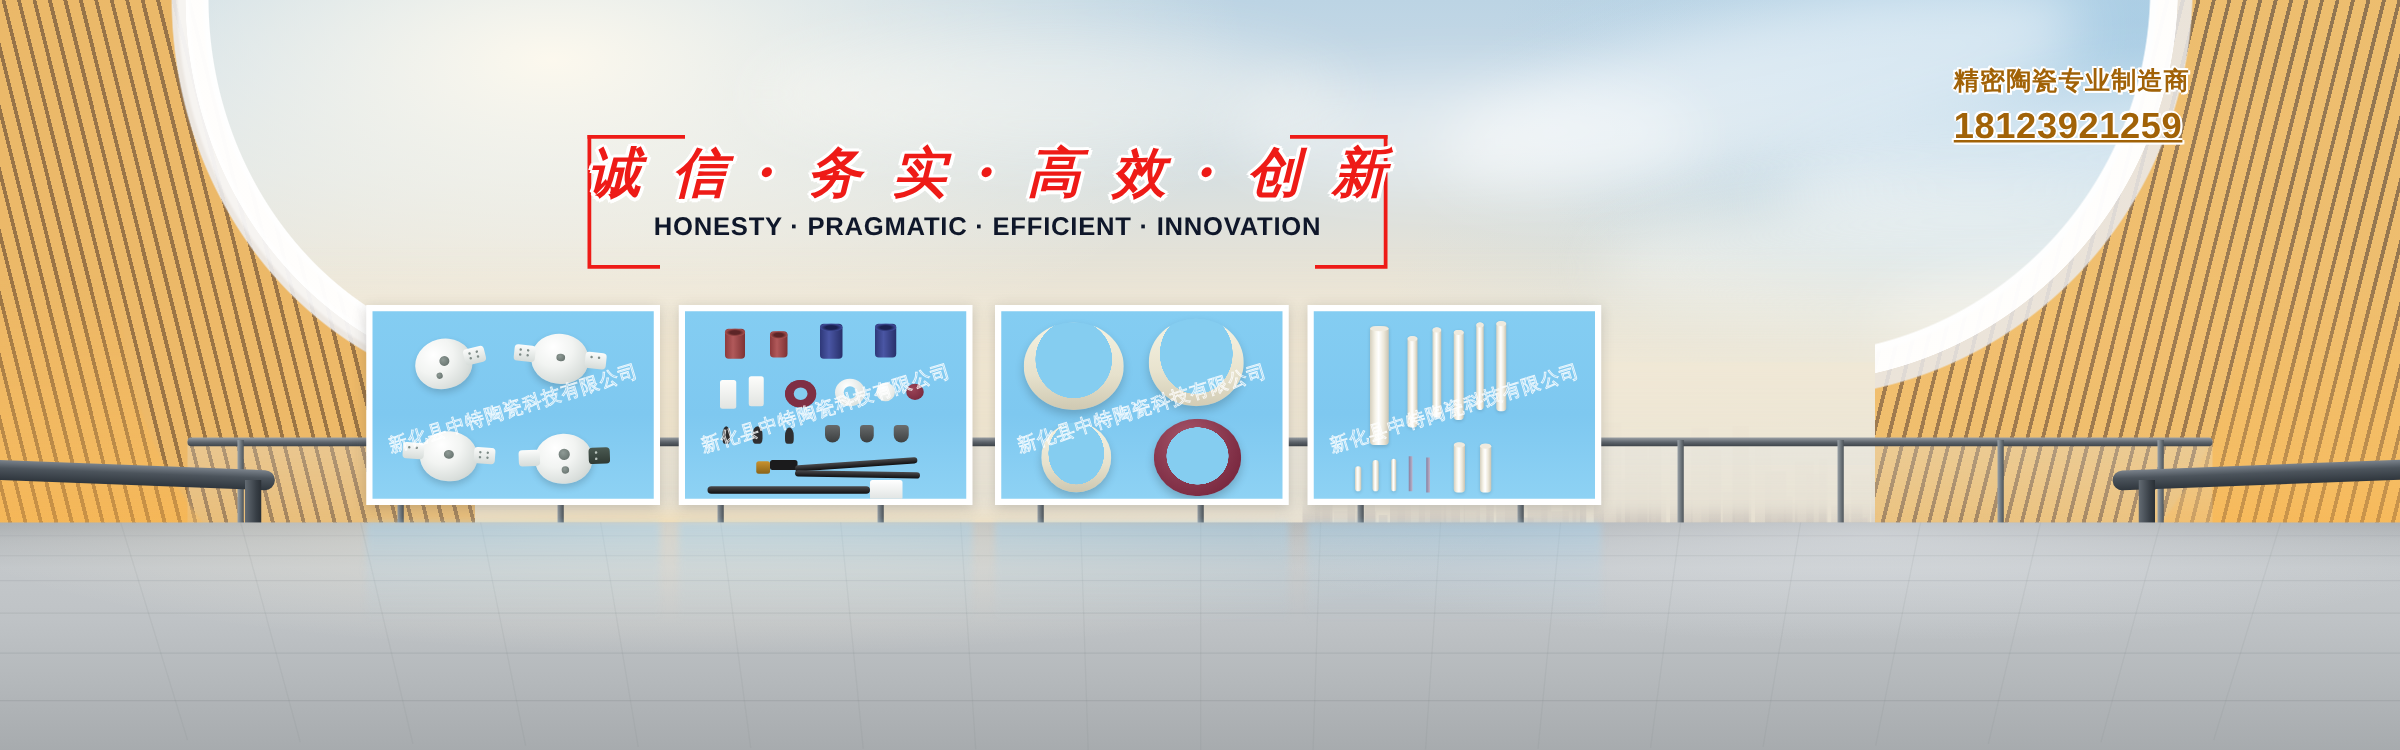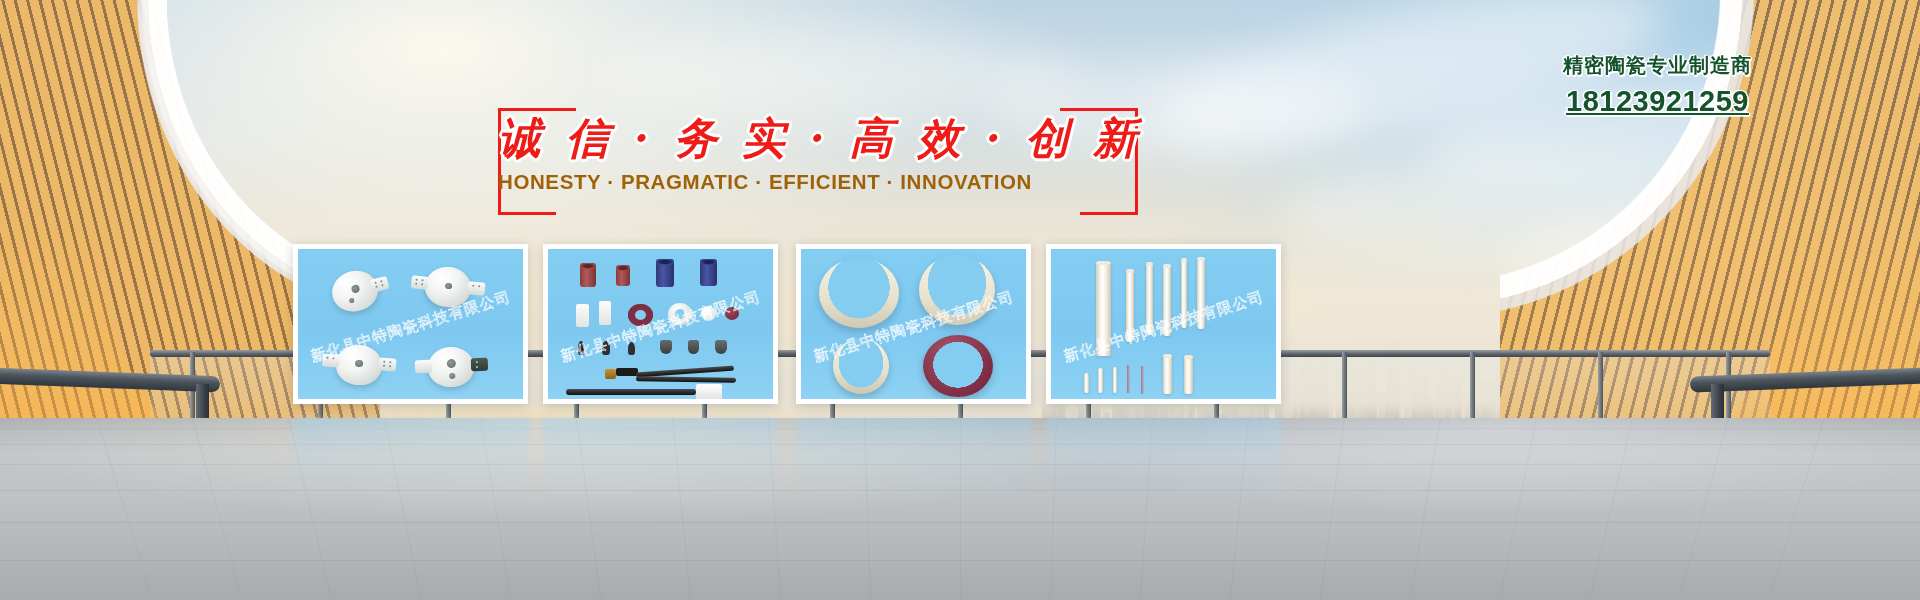--- a/index.html
+++ b/index.html
@@ -204,21 +204,21 @@
   .refl {
     position: absolute; top: 418px; height: 78px;
     background: linear-gradient(to bottom, rgba(160,212,244,0.42) 0%, rgba(170,214,240,0.18) 45%, rgba(180,216,236,0.02) 100%);
     filter: blur(2.5px);
   }
 
   
   .headline {
     position: absolute;
     left: 470px; top: 108px;
-    width: 640px; height: 112px; margin-left: 28px;
+    width: 640px; height: 112px;
   }
   .bracket {
     position: absolute;
     border-color: #ee1b17;
     border-style: solid;
   }
   .bracket-tl {
     left: 0; top: 0; width: 78px; height: 104px;
     border-width: 3px 0 0 3px;
   }
@@ -245,34 +245,35 @@
     letter-spacing: 5px;
     color: #ee1b17;
     text-shadow:
       2px 0 0 #fff, -2px 0 0 #fff, 0 2px 0 #fff, 0 -2px 0 #fff,
       2px 2px 0 #fff, -2px -2px 0 #fff, 2px -2px 0 #fff, -2px 2px 0 #fff,
       3px 0 0 #fff, -3px 0 0 #fff, 0 3px 0 #fff, 0 -3px 0 #fff;
     white-space: nowrap;
   }
   .headline-en {
     position: absolute; left: 0; right: 0; top: 62px;
+    text-align: center;
     font-family: "Liberation Sans", "DejaVu Sans", sans-serif;
     font-weight: bold;
     font-size: 20.5px;
     letter-spacing: 0.6px;
-    color: #a16207;
+    color: #0f172a;
     white-space: nowrap;
   }
 
   
   .contact {
     position: absolute;
     left: 1563px; top: 52px;
-    text-align: center;
-    color: #14532d;
+    text-align: left;
+    color: #a16207;
     text-shadow: 1.5px 0 0 #fff, -1.5px 0 0 #fff, 0 1.5px 0 #fff, 0 -1.5px 0 #fff,
                  1.5px 1.5px 0 #fff, -1.5px -1.5px 0 #fff;
   }
   .contact-slogan {
     font-size: 20px; font-weight: bold; letter-spacing: 1px;
     line-height: 26px; white-space: nowrap;
   }
   .contact-hotline {
     margin-top: 16px;
     font-size: 20px; font-weight: bold; letter-spacing: 1px;

